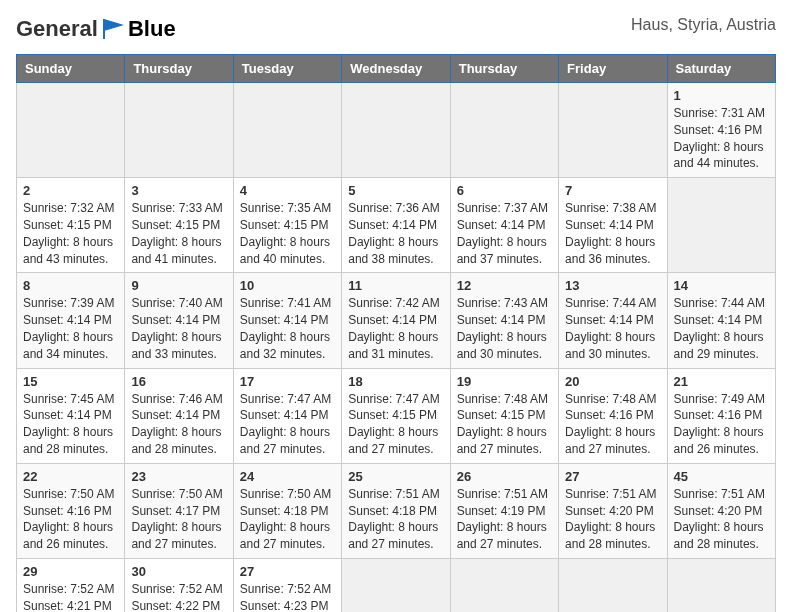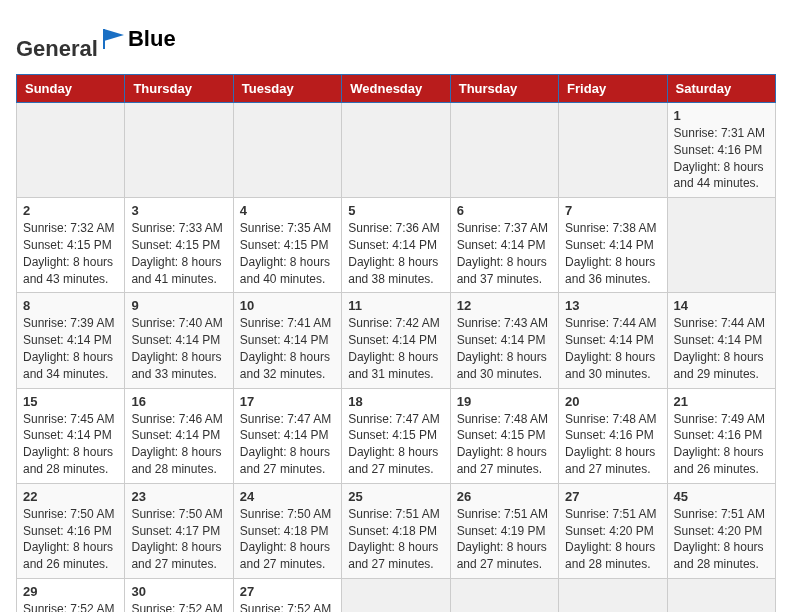--- a/index.html
+++ b/index.html
@@ -21,21 +21,21 @@
       flex-direction: column;
       align-items: flex-start;
     }
     .logo-text {
       display: flex;
       align-items: center;
       font-size: 22px;
       font-weight: bold;
       color: #333;
     }
-    .logo-general { color: #333; margin-top: 20px; }
+    .logo-general { color: #333; }
     .logo-blue { color: #000000; }
     .logo-icon {
       width: 28px;
       height: 24px;
       margin-left: 2px;
       margin-right: 0;
     }
     .title-block { text-align: right; }
     .month-title {
       font-size: 36px;
@@ -44,21 +44,21 @@
     }
     .location {
       font-size: 16px;
       color: #555;
     }
     .calendar {
       width: 100%;
       border-collapse: collapse;
     }
     .calendar th {
-      background-color: #b91c1c;
+      background-color: #737373;
       color: #fff;
       text-align: left;
       padding: 6px 8px;
       font-size: 13px;
       font-weight: bold;
       border: 1px solid #2e6db4;
     }
     .calendar td {
       vertical-align: top;
       padding: 5px 6px;
@@ -98,20 +98,21 @@
     <div class="logo-text">
       <span class="logo-general">General</span>
       <svg class="logo-icon" viewBox="0 0 28 24">
         <polygon points="4,2 24,8 4,14" fill="#1a6fc4"></polygon>
         <line x1="4" y1="2" x2="4" y2="22" stroke="#1a6fc4" stroke-width="2"></line>
       </svg>
       <span class="logo-blue">Blue</span>
     </div>
   </div>
   <div class="title-block">
+    <div class="location">Haus, Styria, Austria</div>
   </div>
 </div>
 
 <table class="calendar">
   <thead>
     <tr>
         <th>Sunday</th>
         <th>Thursday</th>
         <th>Tuesday</th>
         <th>Wednesday</th>

